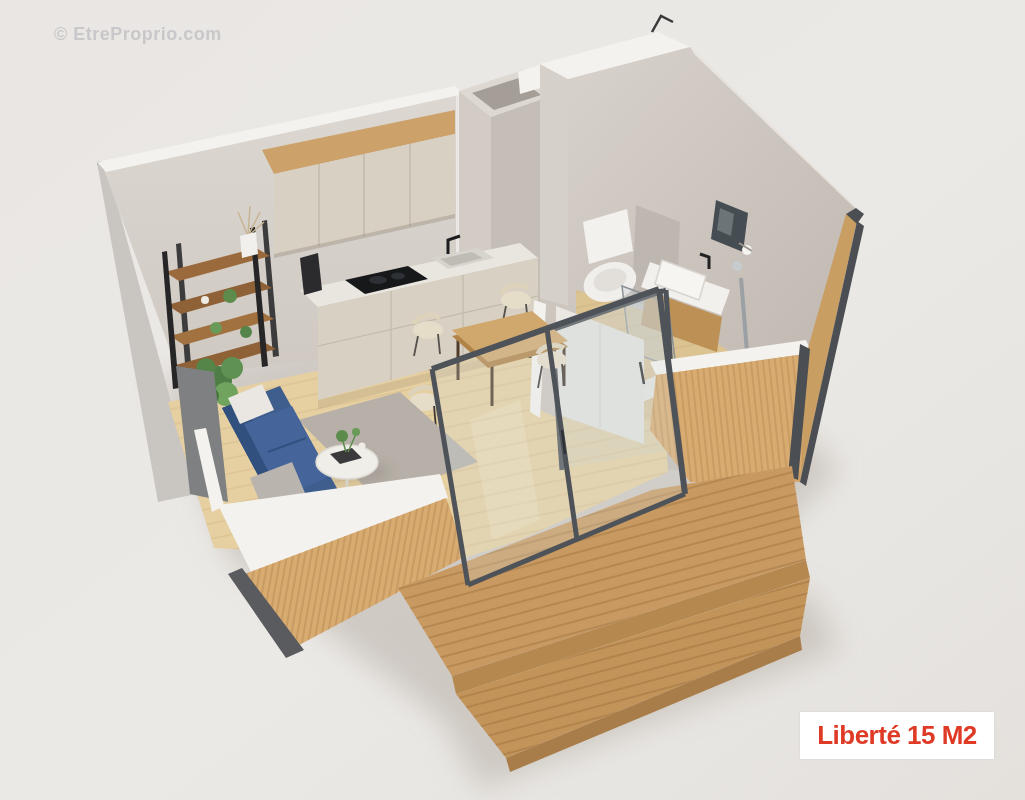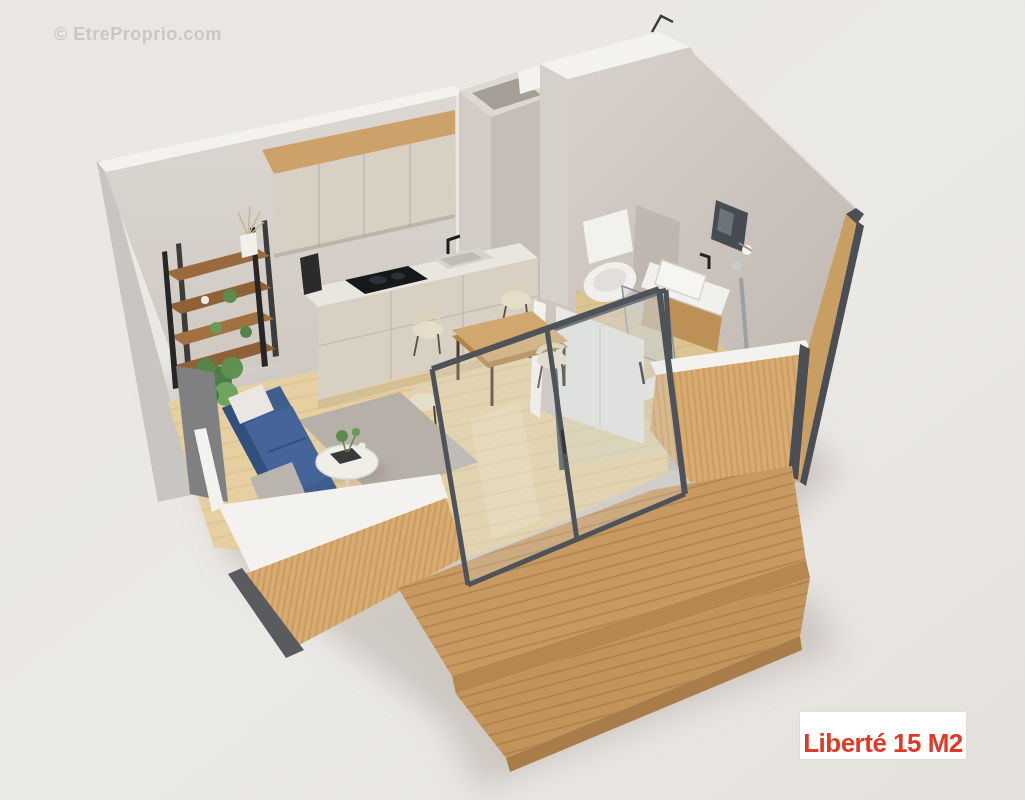--- a/index.html
+++ b/index.html
@@ -10,22 +10,22 @@
   .trim{fill:var(--corner-trim,#4b4e52);}
   .wood{fill:var(--wood-cladding,#d8ab71);}
   .deckw{fill:var(--deck-wood,#c89a61);}
   .floorw{fill:var(--interior-floor,#e6d0a2);}
   .cream{fill:var(--kitchen-cabinet,#d8d0c3);}
   .woodacc{fill:var(--wood-accent,#cda26a);}
   .sofa{fill:var(--sofa-blue,#3f5e8e);}
   .rug{fill:var(--rug-gray,#b6b0a8);}
   #watermark{position:absolute;left:16px;top:24px;font-size:18px;font-weight:bold;
     letter-spacing:.5px;color:rgba(168,165,174,.48);user-select:none;margin-left:38px;}
-  #badge{position:absolute;left:800px;top:712px;width:166px;height:47px;
-    background:var(--badge-bg,#ffffff);display:flex;align-items:flex-end;justify-content:center;
+  #badge{position:absolute;left:800px;top:712px;width:194px;height:47px;
+    background:var(--badge-bg,#ffffff);display:flex;align-items:center;justify-content:center;
     box-shadow:0 0 2px rgba(0,0,0,.08);}
   #badge span{color:var(--badge-text,#df3a26);font-size:26px;font-weight:bold;letter-spacing:-0.5px;}
 </style>
 </head>
 <body>
 
 <div id="stage">
   <svg id="scene" viewBox="0 0 1025 800" role="img" aria-label="3D isometric cutaway rendering of a 15 m2 studio tiny-house with kitchen, living area, dining table, bathroom and wooden front deck">
     <defs>
       <linearGradient id="bgGrad" x1="0" y1="0" x2="1" y2="1">

